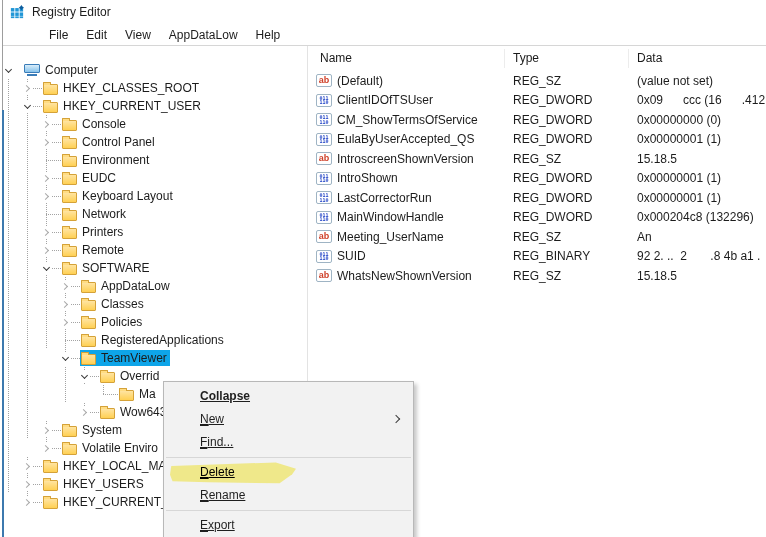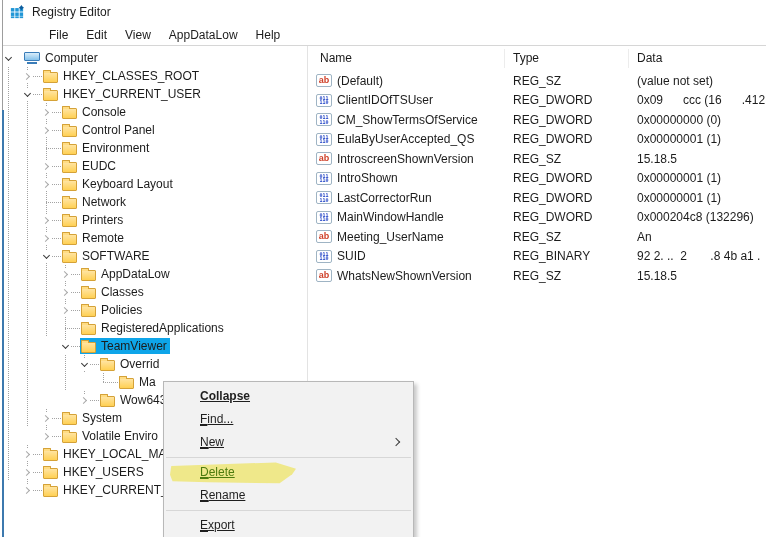--- a/index.html
+++ b/index.html
@@ -12,21 +12,21 @@
   .titlebar { position:absolute; left:4px; top:0; height:24px; display:flex; align-items:center; }
   .app-icon { margin:0 8px 0 6px; width:14px; height:14px; }
   .menubar { position:absolute; left:0; top:24px; height:21px; display:flex; align-items:center;margin-left:40px; }
   .menubar .mitem { padding:0 9px; color:#1c1c1c; }
   .content-topline { position:absolute; left:3px; right:0; top:45px; height:1px; background:#d6d6d6; }
   .wb-gray { position:absolute; left:2px; top:0; width:1px; height:110px; background:#9d9d9d; z-index:40; }
   .wb-blue { position:absolute; left:2px; top:110px; width:2px; bottom:0; background:#3c79ae; z-index:40; }
   .split   { position:absolute; left:307px; top:46px; width:1px; bottom:0; background:#e3e3e3; }
 
   
-  .tree { position:absolute; left:4px; top:49px; width:302px; bottom:0; overflow:hidden; }
+  .tree { position:absolute; left:4px; top:61px; width:302px; bottom:0; overflow:hidden; }
   .trow { height:18px; display:flex; align-items:center; position:relative; }
   .tcell { width:19px; height:18px; position:relative; flex:none; }
   .gv { background-image:repeating-linear-gradient(to bottom,#a3a3a3 0 1px,transparent 1px 2px);
         background-repeat:no-repeat; background-position:4px 0; background-size:1px 18px; }
   .gt { background-image:repeating-linear-gradient(to bottom,#a3a3a3 0 1px,transparent 1px 2px),
                          repeating-linear-gradient(to right,#a3a3a3 0 1px,transparent 1px 2px);
         background-repeat:no-repeat,no-repeat; background-position:4px 0,4px 9px; background-size:1px 18px,15px 1px; }
   .gl { background-image:repeating-linear-gradient(to bottom,#a3a3a3 0 1px,transparent 1px 2px),
                          repeating-linear-gradient(to right,#a3a3a3 0 1px,transparent 1px 2px);
         background-repeat:no-repeat,no-repeat; background-position:4px 0,4px 9px; background-size:1px 10px,15px 1px; }
@@ -69,21 +69,21 @@
          padding-top:3px; box-sizing:border-box; }
   .ci { height:23px; line-height:23px; padding-left:36px; position:relative; color:#1f1f1f; }
   .ci.bold { font-weight:bold; }
   .ci .lbl { position:relative; z-index:2;text-decoration:underline; }
   .ci .sub { position:absolute; right:14px; top:8px; width:5px; height:5px;
              border-right:1.3px solid #3c3c3c; border-top:1.3px solid #3c3c3c; transform:rotate(45deg); z-index:2; }
   .csep { height:1px; background:#d7d7d7; margin:3px 2px; }
   .ci.marked::before { content:""; position:absolute; left:6px; top:0px; width:126px; height:23px;
              background:#efe88a; z-index:1;
              clip-path:polygon(1% 22%, 84% 6%, 100% 34%, 97% 58%, 87% 97%, 30% 92%, 2% 88%, 0% 60%); }
-  .ci.marked { color:#4d7c0f; }
+  .ci.marked { color:#000000; }
   u { text-decoration:underline; text-underline-offset:2px; }
 </style>
 </head>
 <body>
 
 <div class="titlebar">
   <svg class="app-icon" viewBox="0 0 16 16">
     <rect x="1" y="3.5" width="4" height="4" fill="#2196d6"></rect>
     <rect x="6" y="3.5" width="4" height="4" fill="#2196d6"></rect>
     <rect x="11" y="3.5" width="4" height="4" fill="#2196d6"></rect>
@@ -476,22 +476,22 @@
           <span>WhatsNewShownVersion</span>
         </div>
         <div class="lc-type">REG_SZ</div>
         <div class="lc-data">15.18.5</div>
       </div>
     </div>
 </div>
 
 <div class="ctx" id="ctxMenu">
     <div class="ci bold"><span class="lbl">Collapse</span></div>
+    <div class="ci"><span class="lbl"><u>N</u>ew</span><span class="sub"></span></div>
     <div class="ci"><span class="lbl"><u>F</u>ind...</span></div>
-    <div class="ci"><span class="lbl"><u>N</u>ew</span><span class="sub"></span></div>
     <div class="csep"></div>
     <div class="ci marked"><span class="lbl"><u>D</u>elete</span></div>
     <div class="ci"><span class="lbl"><u>R</u>ename</span></div>
     <div class="csep"></div>
     <div class="ci"><span class="lbl"><u>E</u>xport</span></div>
   </div>
 
 <div class="wb-gray"></div>
 <div class="wb-blue"></div>
 

